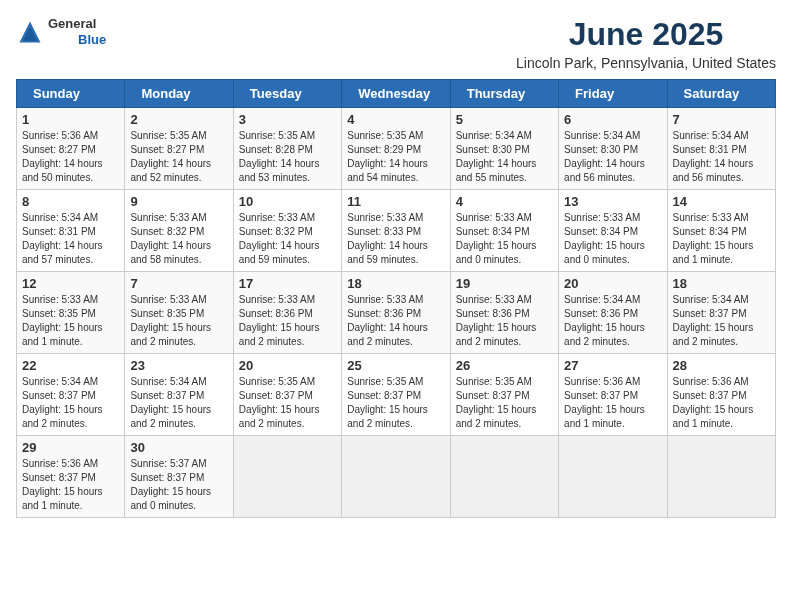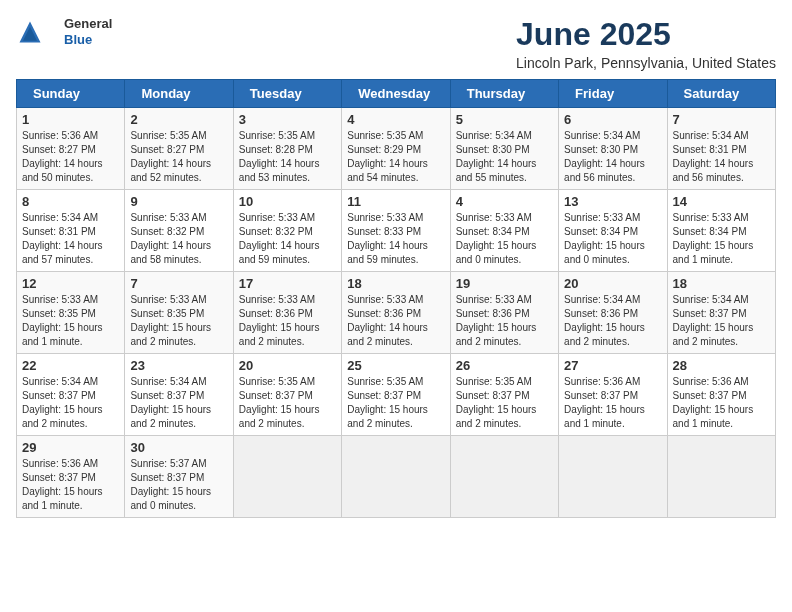--- a/index.html
+++ b/index.html
@@ -12,37 +12,37 @@
     }
     .header-area {
       display: flex;
       justify-content: space-between;
       align-items: flex-start;
       margin-bottom: 8px;
     }
     .logo {
       display: flex;
       align-items: center;
-      gap: 20px;
+      gap: 4px;
     }
     .logo-text {
       display: flex;
       flex-direction: column;
       font-weight: bold;
       font-size: 13px;
       line-height: 1.2;
     }
     .logo-text .general { color: #333; }
-    .logo-text .blue { color: #1a5fa8; }
+    .logo-text .blue { color: #1a5fa8; margin-left: 30px; }
     .logo-icon {
       width: 28px;
       height: 28px;
     }
     .title-block {
-      text-align: left;
+      text-align: center;
     }
     .month-year {
       font-size: 32px;
       font-weight: bold;
       color: #1a3a5c;
     }
     .location {
       font-size: 14px;
       color: #333;
       margin-top: 2px;

